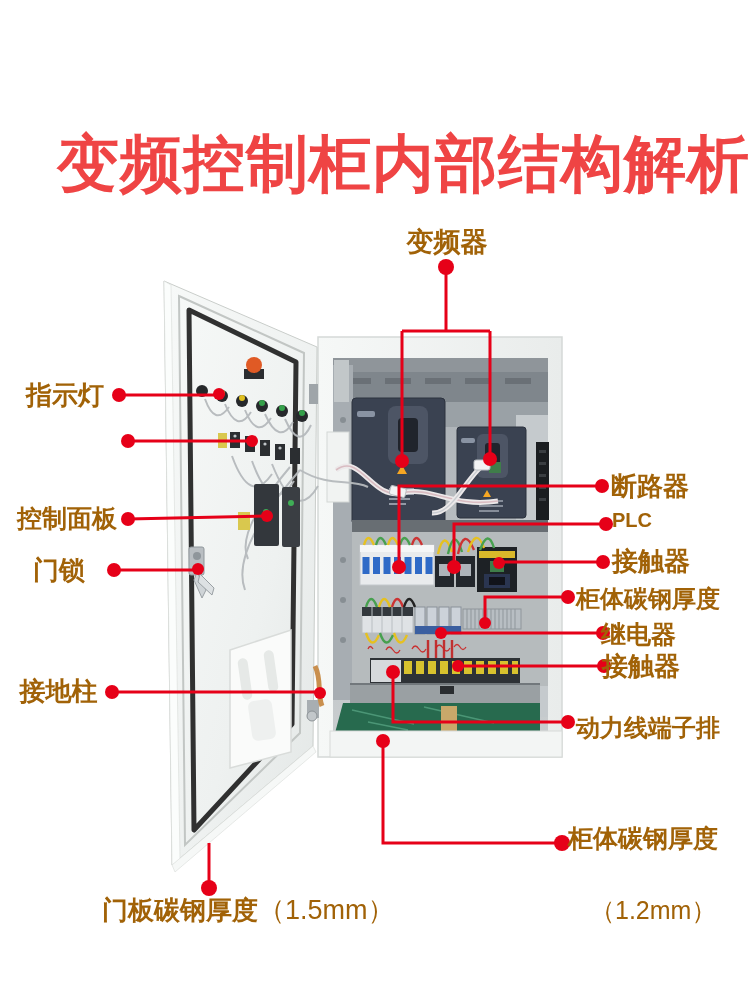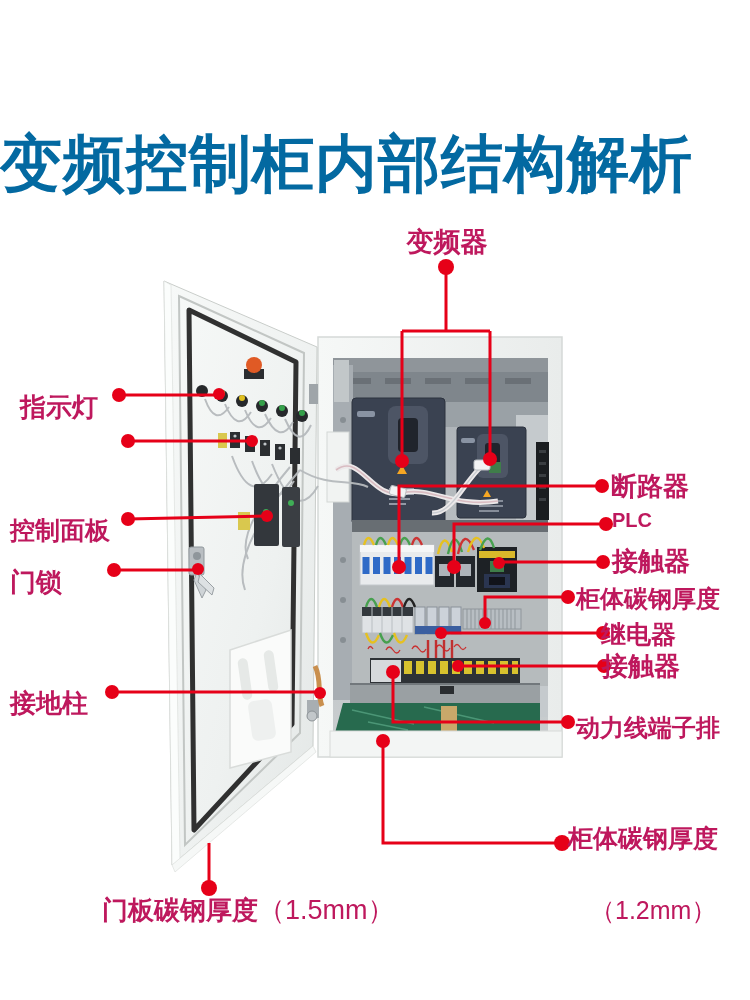--- a/index.html
+++ b/index.html
@@ -1,22 +1,22 @@
 <!DOCTYPE html>
 <html><head>
 <meta charset="utf-8">
 <style>
   html,body{margin:0;padding:0;background:#ffffff;}
   #canvas{position:relative;width:750px;height:1000px;background:#ffffff;overflow:hidden;
           font-family:"Liberation Sans","DejaVu Sans",sans-serif;}
   svg{position:absolute;left:0;top:0;}
-  .lbl{position:absolute;font-weight:700;color:#be185d;font-size:26px;line-height:1.15;white-space:nowrap;}
-  .ttl{position:absolute;top:122px;left:0;width:750px;text-align:left;font-size:62px;
-       font-weight:700;color:#0369a1;letter-spacing:1px;}
-  .ra{text-align:left;margin-top:12px;}
+  .lbl{position:absolute;font-weight:700;color:#a16207;font-size:26px;line-height:1.15;white-space:nowrap;}
+  .ttl{position:absolute;top:122px;left:0;width:750px;text-align:right;font-size:62px;
+       font-weight:700;color:#ef4444;letter-spacing:1px;}
+  .ra{text-align:center;}
   .val{font-weight:400;margin-top:43px;}
   #lbl-inverter{top:227px;left:404px;width:86px;text-align:center;font-size:27px;}
   #lbl-indicator{top:381px;left:20px;width:90px;}
   #lbl-button{top:427px;left:10px;width:114px;font-size:25px;}
   #lbl-cpanel{top:504px;left:10px;width:114px;font-size:25px;}
   #lbl-doorlock{top:556px;left:10px;width:98px;}
   #lbl-ground{top:677px;left:10px;width:97px;}
   #lbl-doorsteel{top:895px;left:102px;font-size:26px;}
   #lbl-doorsteel .val{font-size:27px;}
   #lbl-breaker{top:472px;left:611px;}

